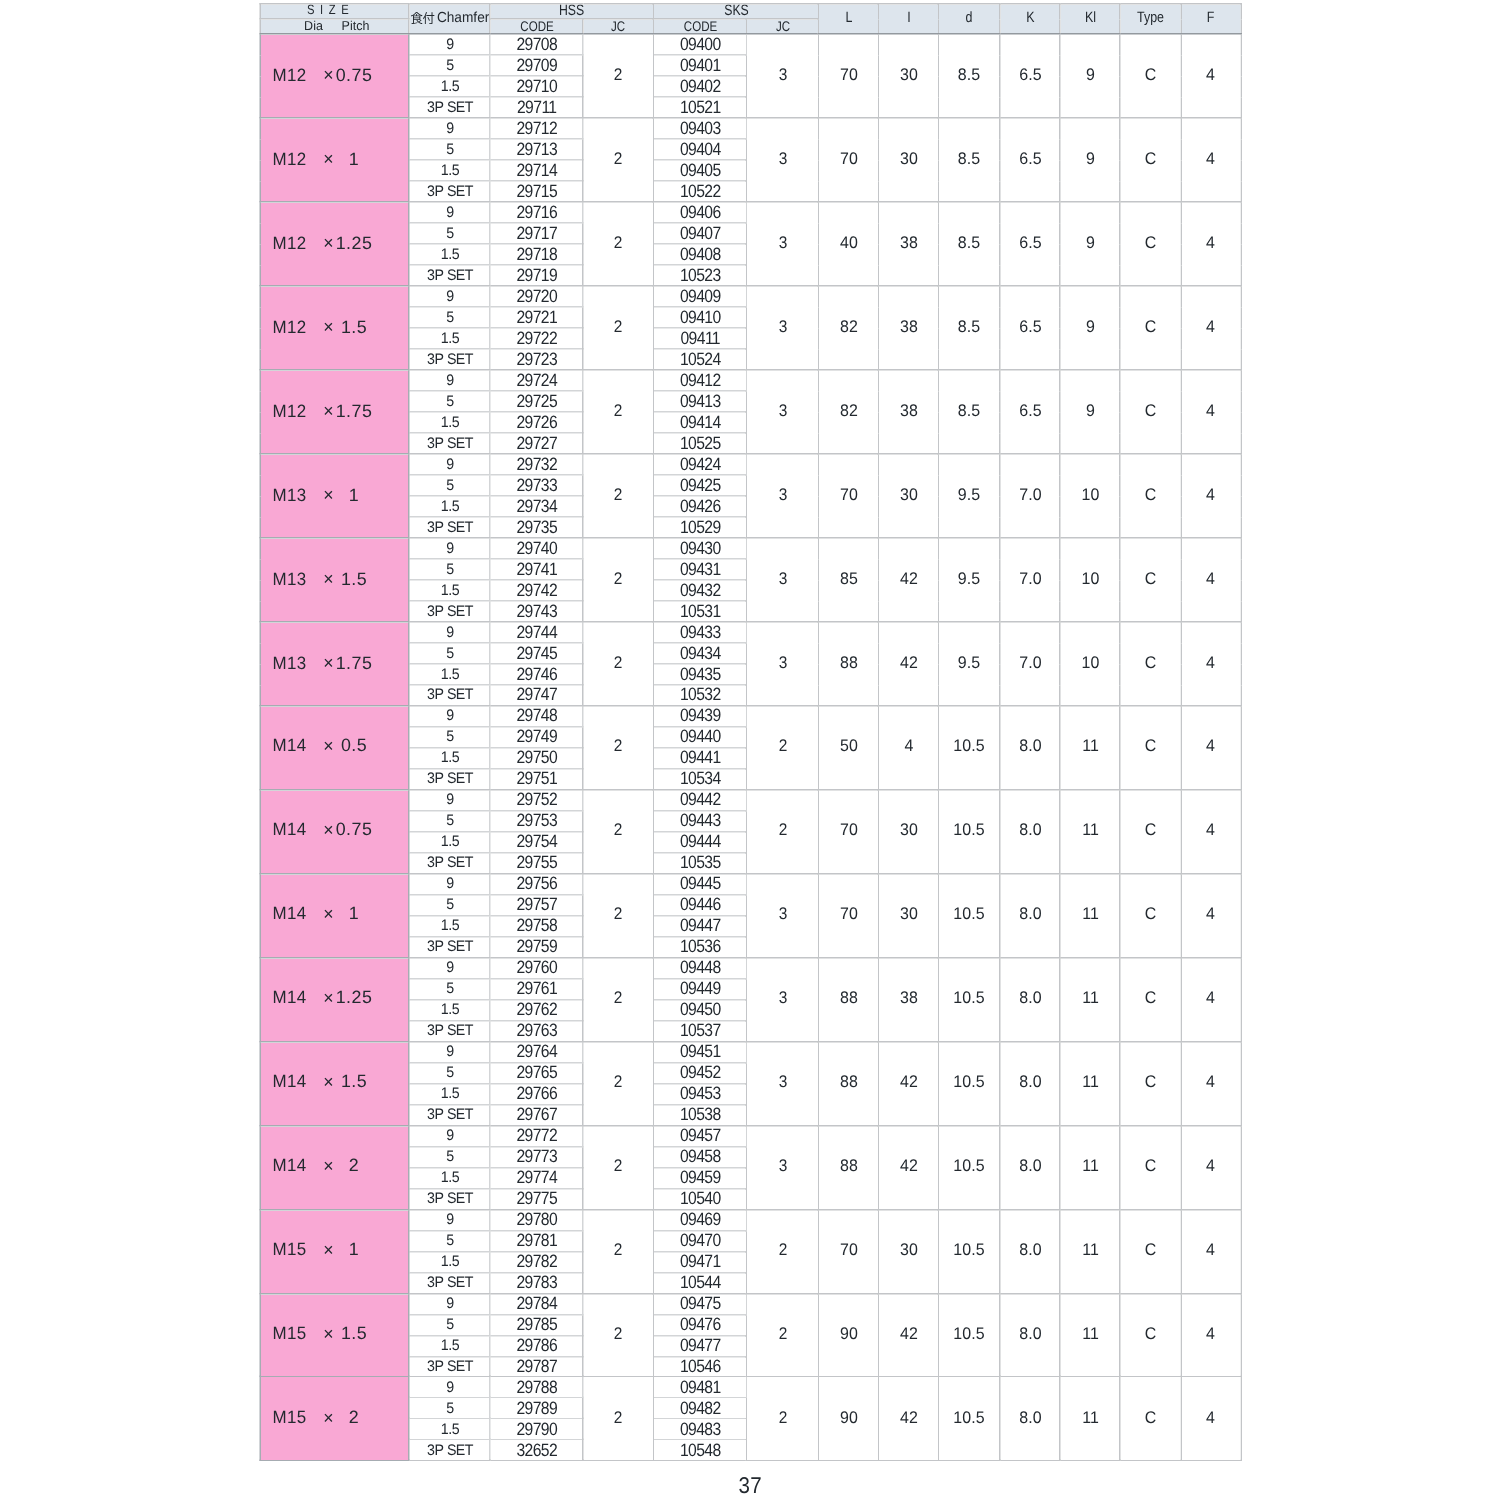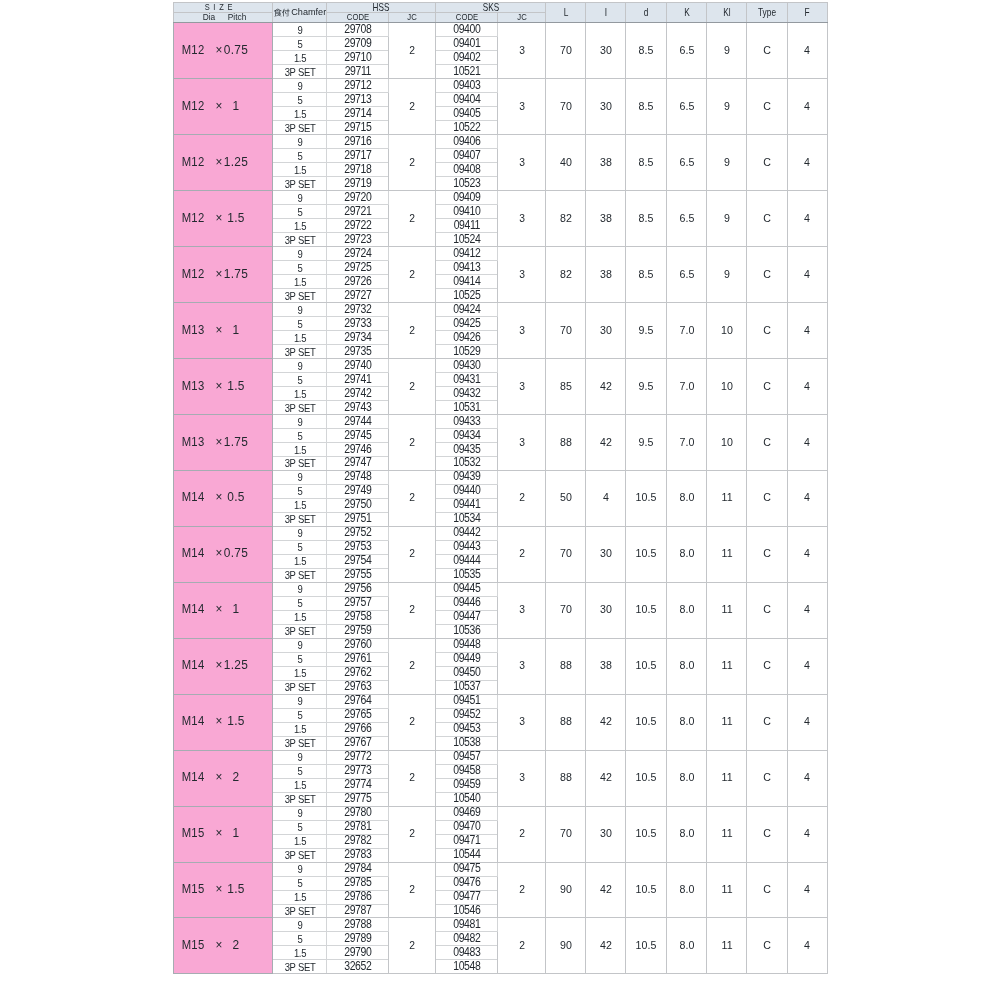--- a/index.html
+++ b/index.html
@@ -1448,13 +1448,16 @@
           </td>
    <td class="code">
             <span class="t bt-code">32652</span>
           </td>
    <td class="code">
             <span class="t bt-code">10548</span>
           </td>
   </tr>
  </tbody>
 </table>
+<div class="pgnum">
+      <span class="t pg">37</span>
+    </div>
 </div>
 
 </body></html>

